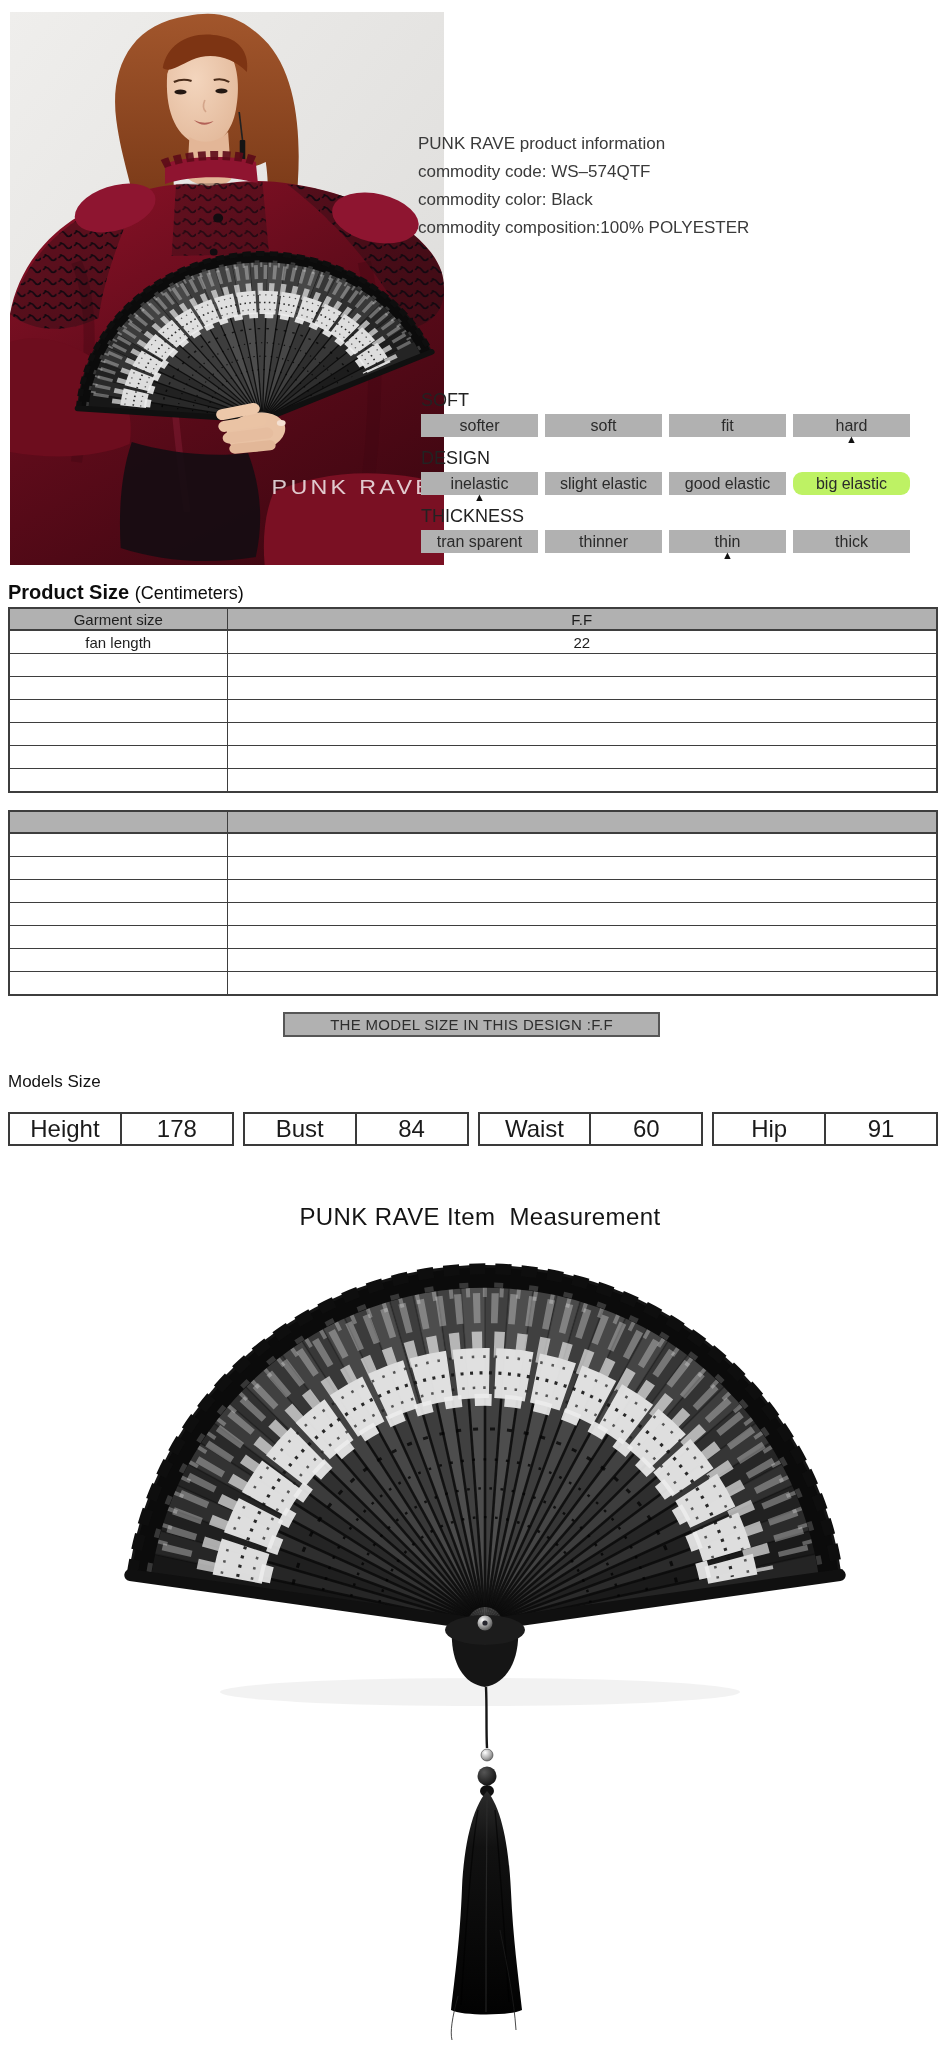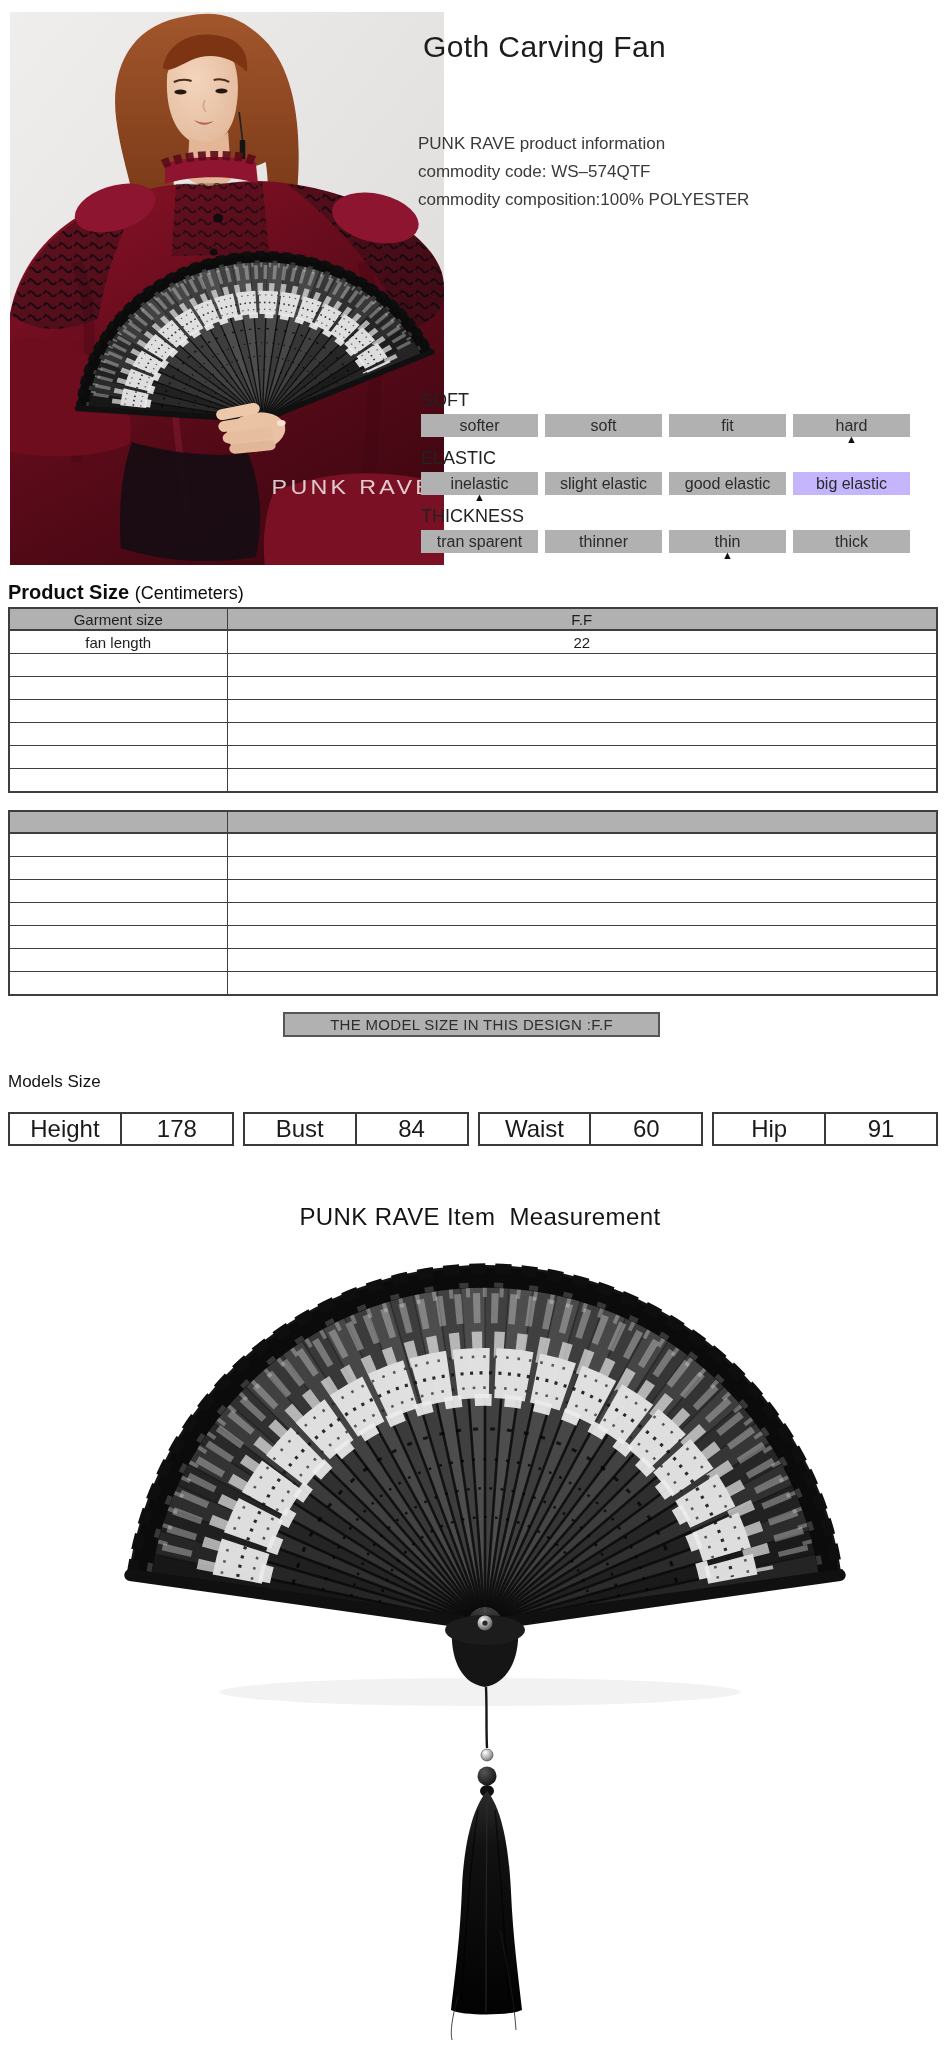--- a/index.html
+++ b/index.html
@@ -235,44 +235,44 @@
         <rect x="192" y="418" width="46" height="11" rx="5.5" transform="rotate(-8 215 424)" fill="#e6bd9f"></rect>
         <rect x="198" y="430" width="42" height="10" rx="5" transform="rotate(-6 219 435)" fill="#e2b798"></rect>
         <ellipse cx="245" cy="411" rx="4" ry="3" fill="#f4e0d2"></ellipse>
       </g>
 
       <path d="M238,480 C280,460 332,454 392,472 L392,553 L230,553 C228,526 230,502 238,480 Z" fill="#7a1023"></path>
       <text x="383" y="482" text-anchor="end" font-size="21" letter-spacing="3" fill="#ffffff" opacity="0.78">PUNK RAVE</text>
     </svg>
   </div>
 
-  <h1 class="title">Goth Carving Fan</h1>
   <div class="info">
       <div>PUNK RAVE product information</div>
       <div>commodity code: WS–574QTF</div>
+      <div>commodity color: Black</div>
       <div>commodity composition:100% POLYESTER</div>
     </div>
 
   <div class="scales">
       <div class="scale-label">SOFT</div>
       <div class="scale-row">
         <div class="scale-cell" style="background: rgb(177, 177, 177);">softer</div>
         <div class="scale-cell" style="background: rgb(177, 177, 177);">soft</div>
         <div class="scale-cell" style="background: rgb(177, 177, 177);">fit</div>
         <div class="scale-cell" style="background: rgb(177, 177, 177);">hard</div>
       </div>
       <div class="scale-markerrow">
         <span class="scale-marker" style="left: 430.5px;">▲</span>
       </div>
-      <div class="scale-label">ELASTIC</div>
+      <div class="scale-label">DESIGN</div>
       <div class="scale-row">
         <div class="scale-cell" style="background: rgb(177, 177, 177);">inelastic</div>
         <div class="scale-cell" style="background: rgb(177, 177, 177);">slight elastic</div>
         <div class="scale-cell" style="background: rgb(177, 177, 177); text-align: center;">good elastic</div>
-        <div class="scale-cell" style="background: #c4b5fd;">big elastic</div>
+        <div class="scale-cell" style="background: #bef264; border-radius: 9px;">big elastic</div>
       </div>
       <div class="scale-markerrow">
         <span class="scale-marker" style="left: 58.5px;">▲</span>
       </div>
       <div class="scale-label">THICKNESS</div>
       <div class="scale-row">
         <div class="scale-cell" style="background: rgb(177, 177, 177);">tran sparent</div>
         <div class="scale-cell" style="background: rgb(177, 177, 177);">thinner</div>
         <div class="scale-cell" style="background: rgb(177, 177, 177);">thin</div>
         <div class="scale-cell" style="background: rgb(177, 177, 177);">thick</div>

